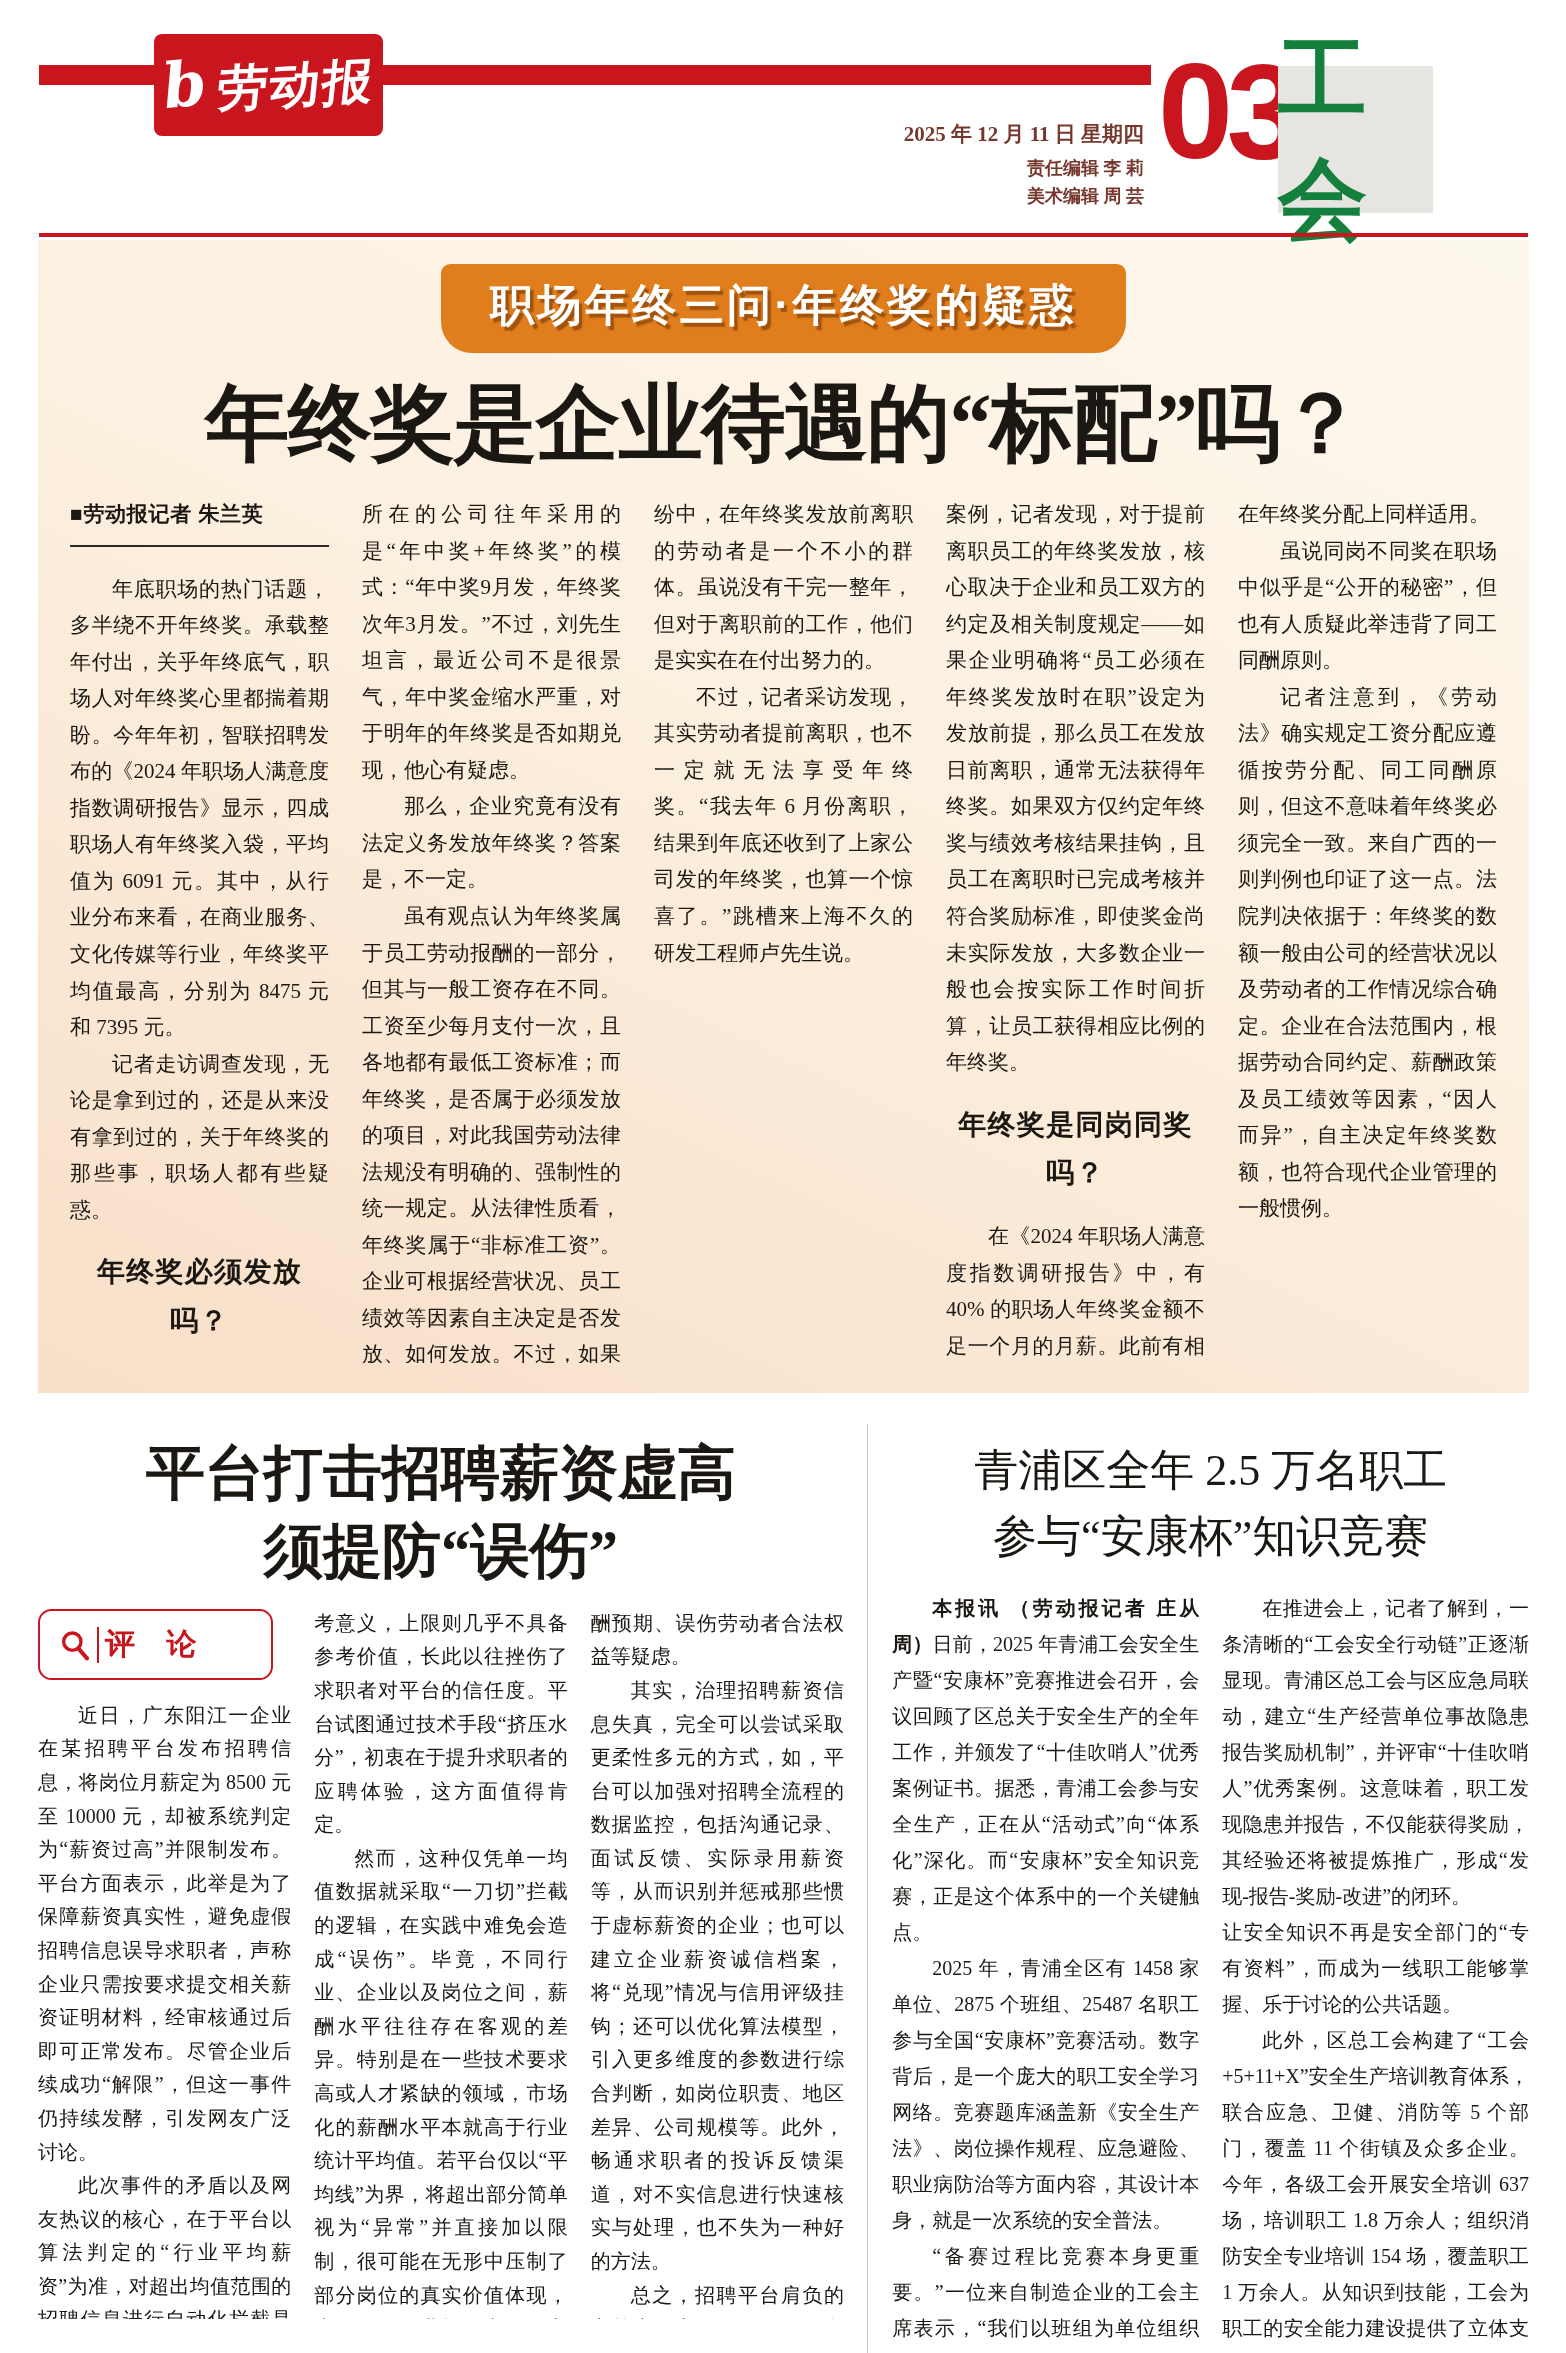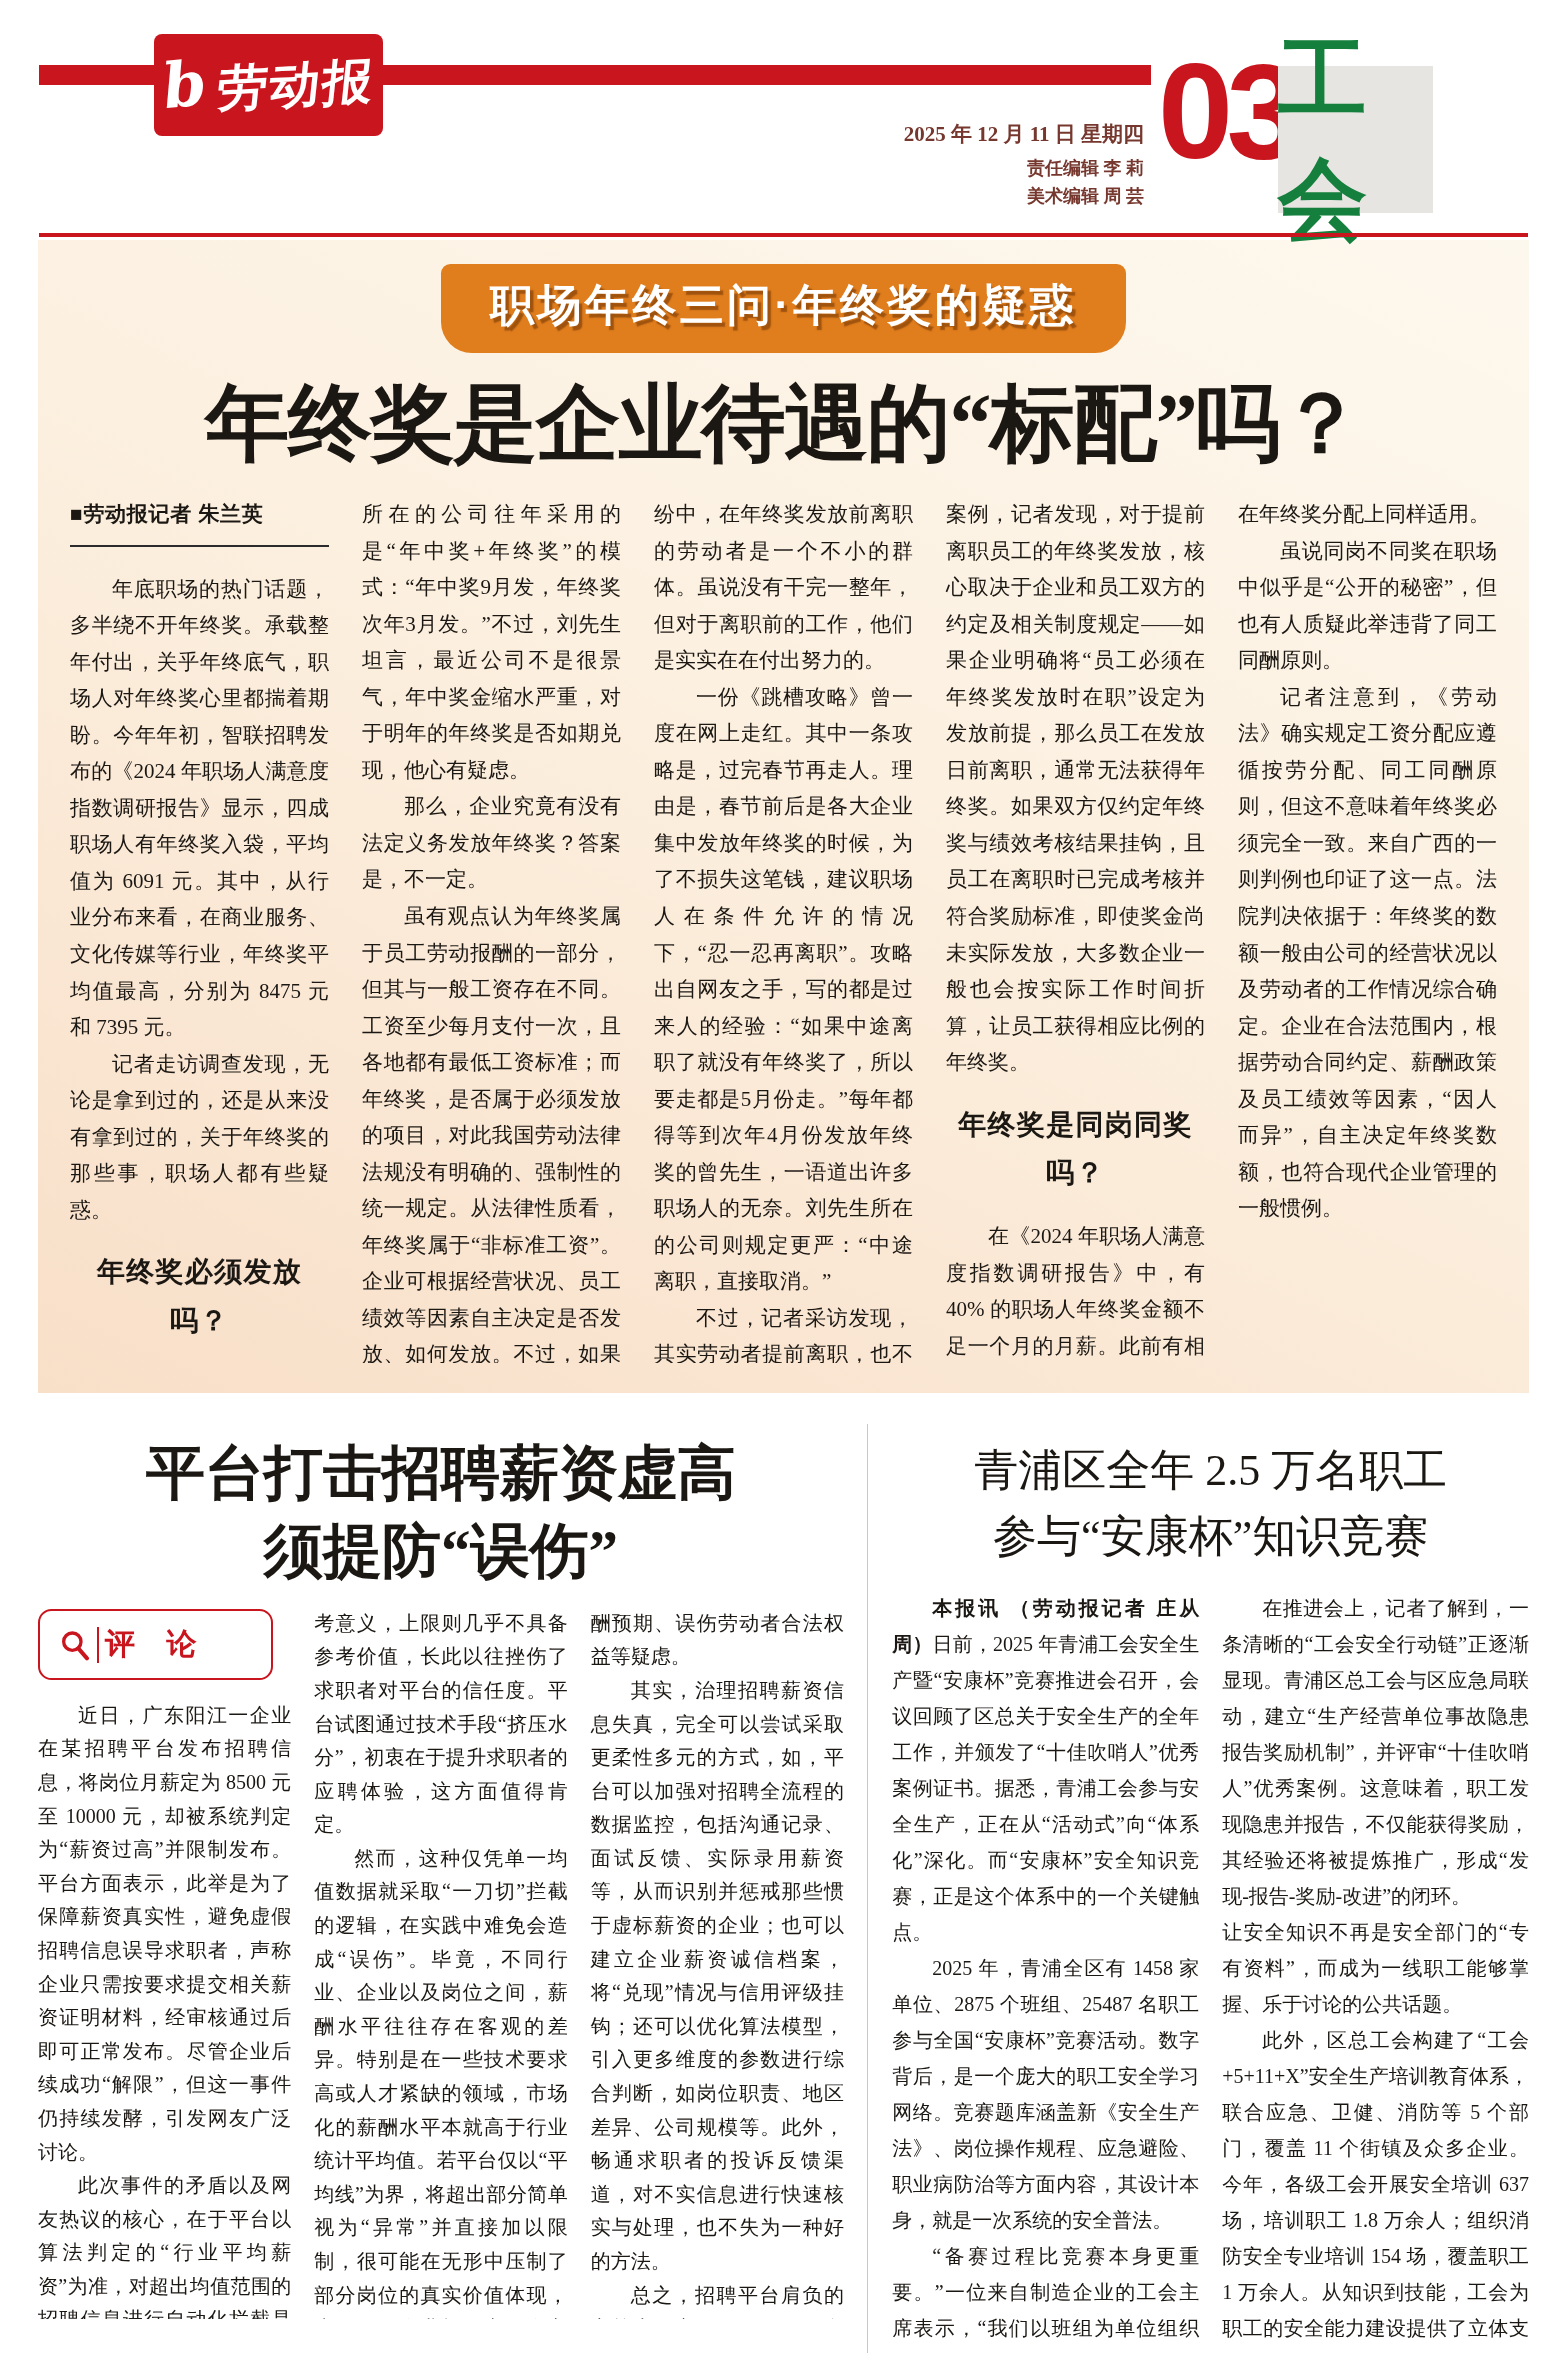--- a/index.html
+++ b/index.html
@@ -135,21 +135,20 @@
       <div class="col">
         <div>
             <p class="para flush">所在的公司往年采用的是“年中奖+年终奖”的模式：“年中奖9月发，年终奖次年3月发。”不过，刘先生坦言，最近公司不是很景气，年中奖金缩水严重，对于明年的年终奖是否如期兑现，他心有疑虑。</p>
             <p class="para">那么，企业究竟有没有法定义务发放年终奖？答案是，不一定。</p>
             <p class="para">虽有观点认为年终奖属于员工劳动报酬的一部分，但其与一般工资存在不同。工资至少每月支付一次，且各地都有最低工资标准；而年终奖，是否属于必须发放的项目，对此我国劳动法律法规没有明确的、强制性的统一规定。从法律性质看，年终奖属于“非标准工资”。企业可根据经营状况、员工绩效等因素自主决定是否发放、如何发放。不过，如果劳动合同或单位规章制度有明确条文，劳动者就有权按约定或规定享受年终奖。</p>
           </div>
       </div>
       <div class="col">
         <div>
             <p class="para flush">纷中，在年终奖发放前离职的劳动者是一个不小的群体。虽说没有干完一整年，但对于离职前的工作，他们是实实在在付出努力的。</p>
-            <p class="para">一份《跳槽攻略》曾一度在网上走红。其中一条攻略是，过完春节再走人。理由是，春节前后是各大企业集中发放年终奖的时候，为了不损失这笔钱，建议职场人在条件允许的情况下，“忍一忍再离职”。攻略出自网友之手，写的都是过来人的经验：“如果中途离职了就没有年终奖了，所以要走都是5月份走。”每年都得等到次年4月份发放年终奖的曾先生，一语道出许多职场人的无奈。刘先生所在的公司则规定更严：“中途离职，直接取消。”</p>
             <p class="para">不过，记者采访发现，其实劳动者提前离职，也不一定就无法享受年终奖。“我去年 6 月份离职，结果到年底还收到了上家公司发的年终奖，也算一个惊喜了。”跳槽来上海不久的研发工程师卢先生说。</p>
           </div>
       </div>
       <div class="col">
         <div>
             <p class="para flush">案例，记者发现，对于提前离职员工的年终奖发放，核心取决于企业和员工双方的约定及相关制度规定——如果企业明确将“员工必须在年终奖发放时在职”设定为发放前提，那么员工在发放日前离职，通常无法获得年终奖。如果双方仅约定年终奖与绩效考核结果挂钩，且员工在离职时已完成考核并符合奖励标准，即使奖金尚未实际发放，大多数企业一般也会按实际工作时间折算，让员工获得相应比例的年终奖。</p>
             <h3 class="subhead">年终奖是同岗同奖吗？</h3>
             <p class="para">在《2024 年职场人满意度指数调研报告》中，有 40% 的职场人年终奖金额不足一个月的月薪。此前有相关调查数据显示，在已经拿到年终奖的受访者中，68.6%的人的年终奖占其全年收入的 10%至 30%。不过，让人意外的是，决定职场人对年终奖满意度的因素除了奖金多少，还有公平问题。常言道“不患寡而患不均”，这话放</p>
           </div>
       </div>

